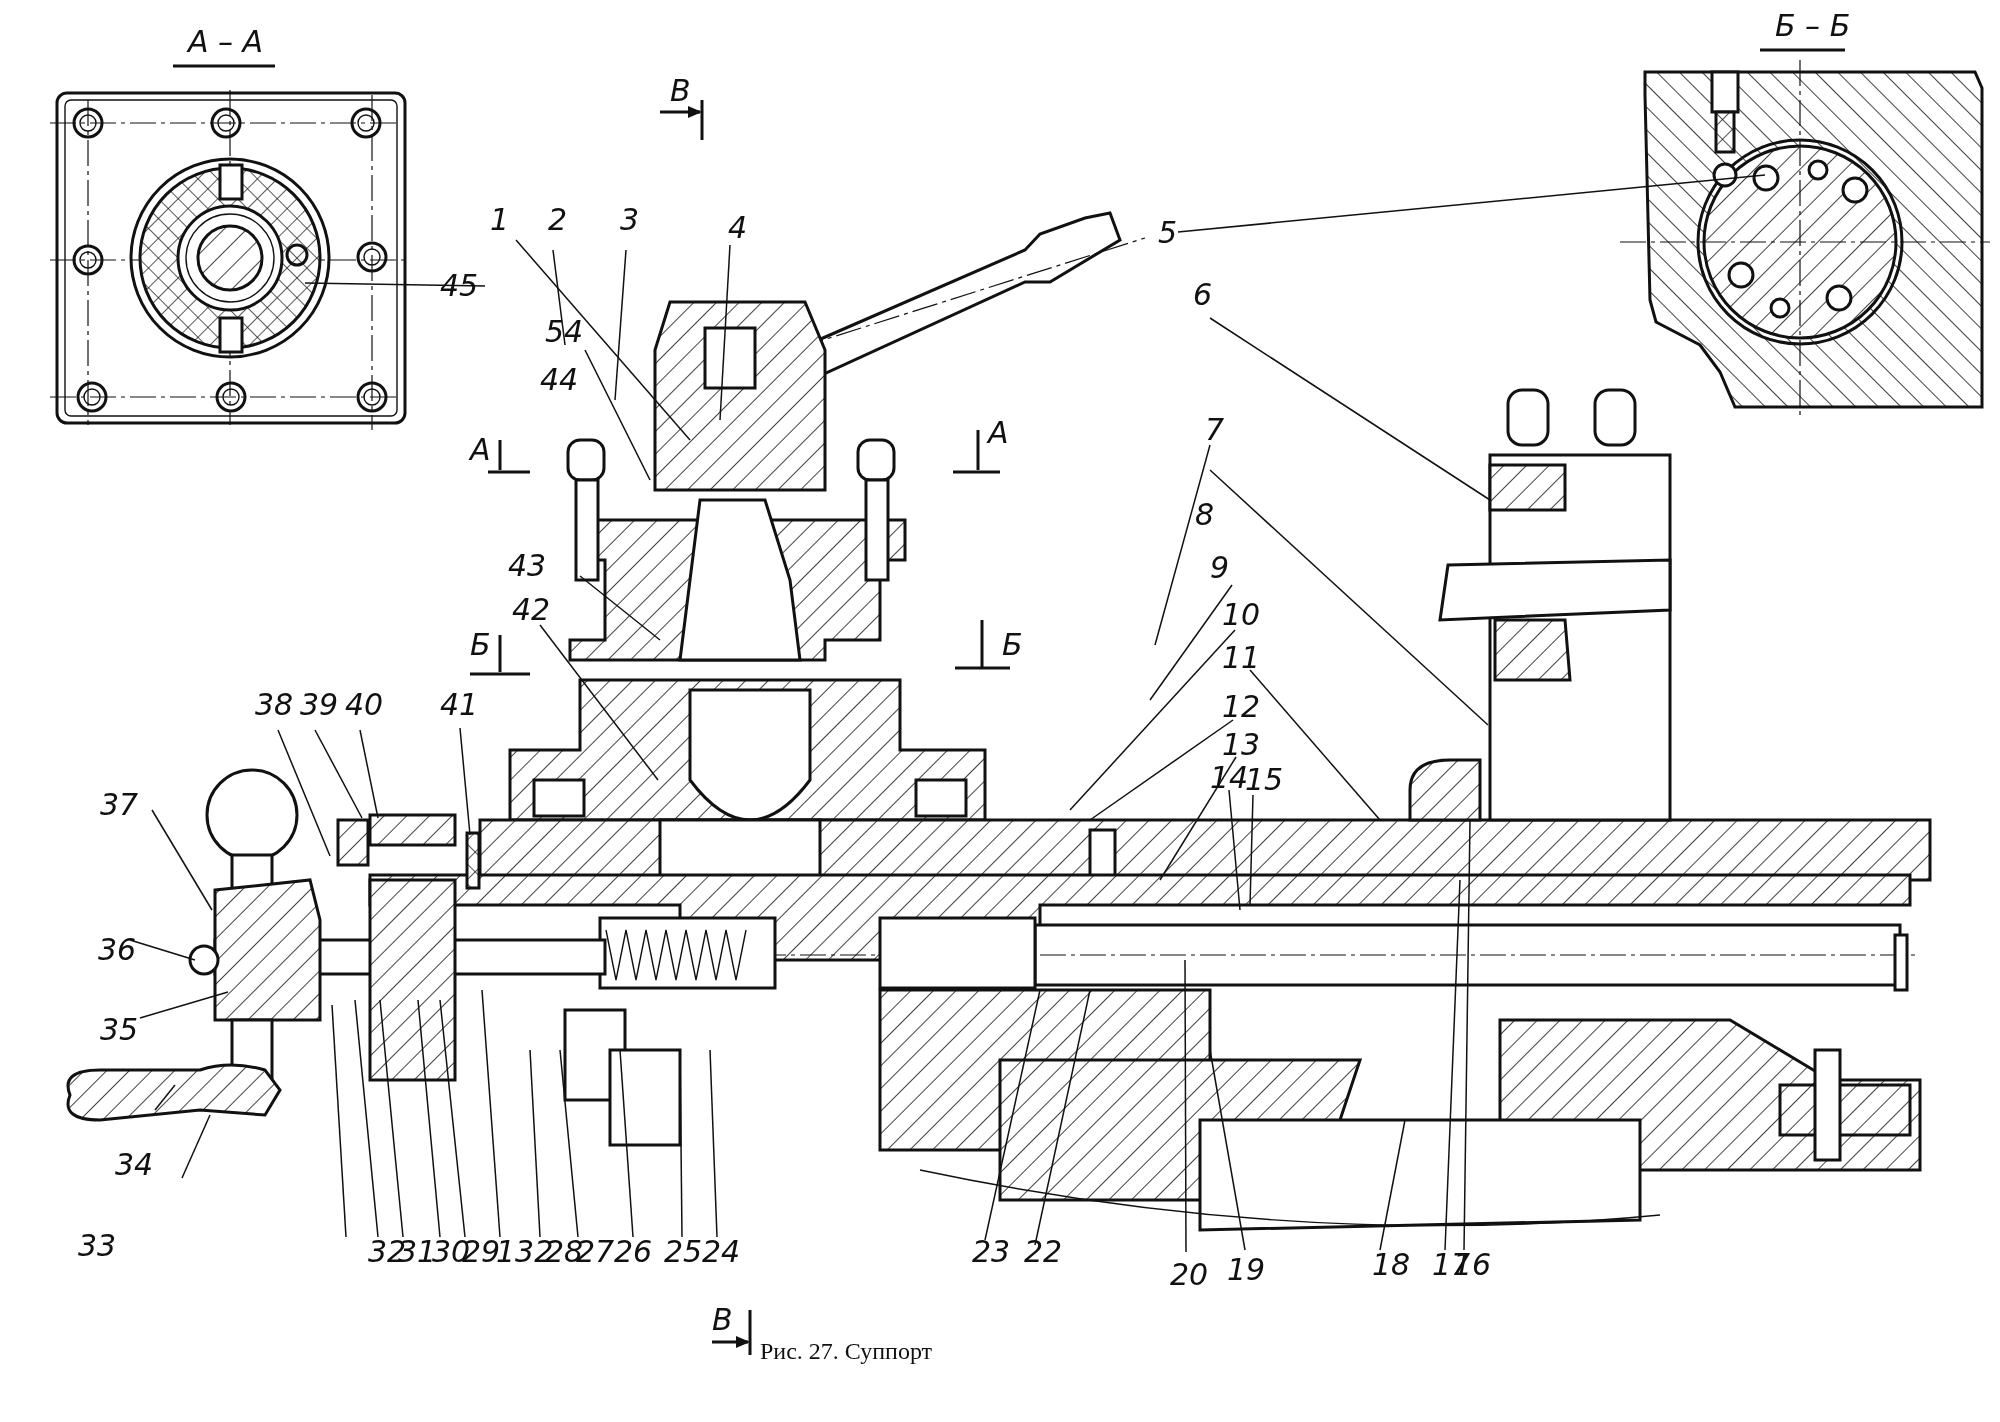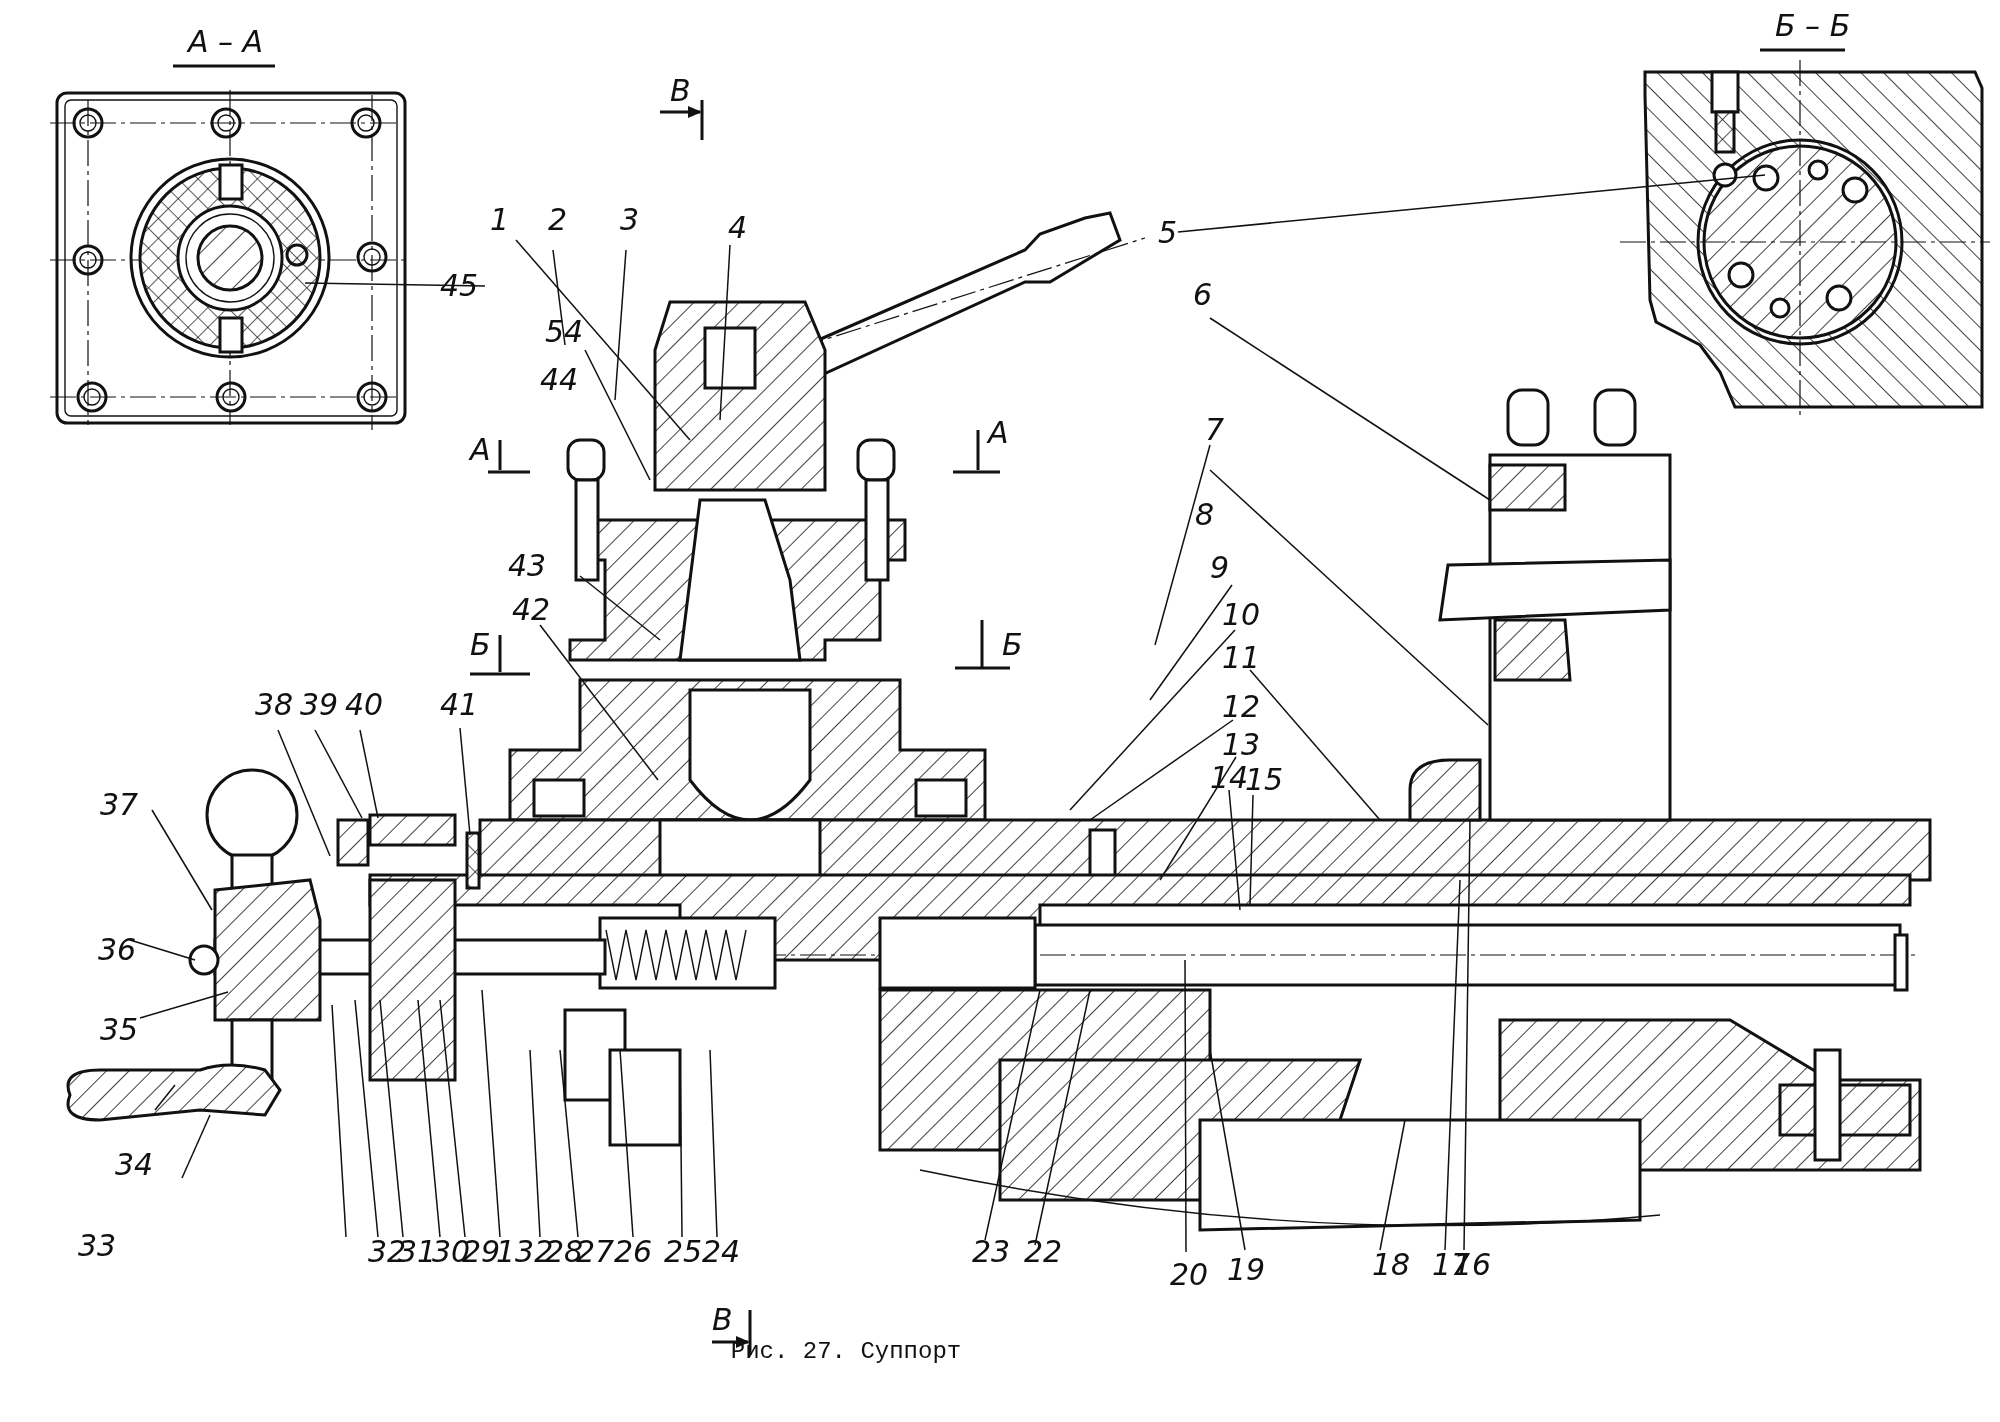--- a/index.html
+++ b/index.html
@@ -8,21 +8,21 @@
   .ln{stroke:#111;fill:none;stroke-width:3;}
   .thin{stroke:#111;fill:none;stroke-width:1.4;}
   .leader{stroke:#111;fill:none;stroke-width:1.5;}
   .axis{stroke:#111;fill:none;stroke-width:1.2;stroke-dasharray:26 5 4 5;}
   .hatch{fill:url(#hatch);stroke:#111;stroke-width:3;}
   .hatchR{fill:url(#hatchR);stroke:#111;stroke-width:3;}
   .cross{fill:url(#crossH);stroke:#111;stroke-width:3;}
   .white{fill:#fff;stroke:#111;stroke-width:3;}
   .lbl{font-family:"DejaVu Sans",sans-serif;font-style:italic;font-size:30px;fill:#111;}
   .sect{font-family:"DejaVu Sans",sans-serif;font-style:italic;font-size:30px;fill:#111;}
-  .caption{position:absolute;left:0;width:1692px;top:1338px;text-align:center;font-family:Liberation Mono, monospace;font-size:24px;color:#111;}
+  .caption{position:absolute;left:0;width:1692px;top:1338px;text-align:center;font-family:Liberation Serif, serif;font-size:24px;color:#111;}
 </style>
 </head>
 <body>
 
 <svg id="drawing" viewBox="0 0 2000 1422" xmlns="http://www.w3.org/2000/svg">
   <defs>
     <pattern id="hatch" patternUnits="userSpaceOnUse" width="16" height="16" patternTransform="rotate(45)">
       <rect width="16" height="16" fill="#fff"></rect>
       <line x1="0" y1="0" x2="0" y2="16" stroke="#111" stroke-width="1.6"></line>
     </pattern>

